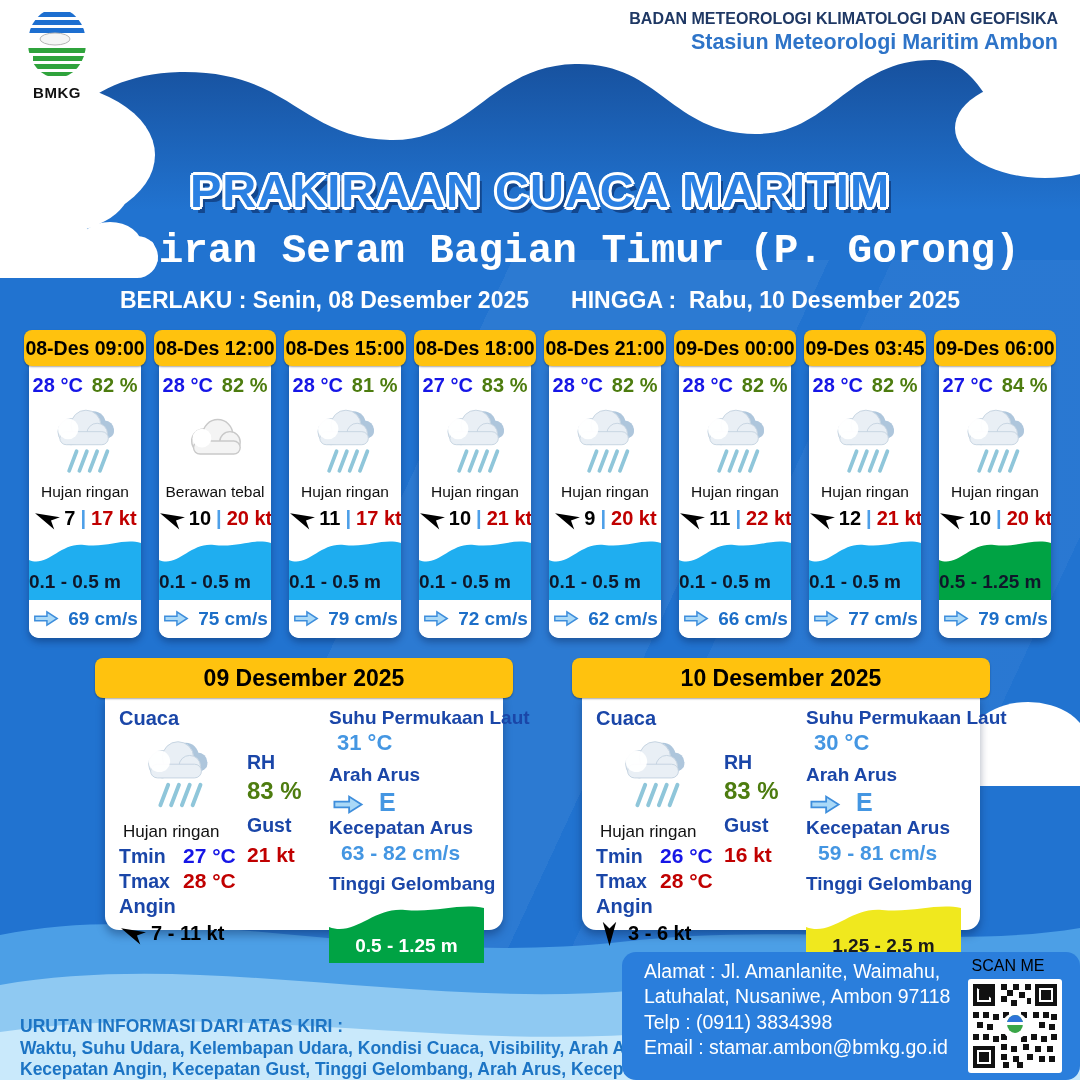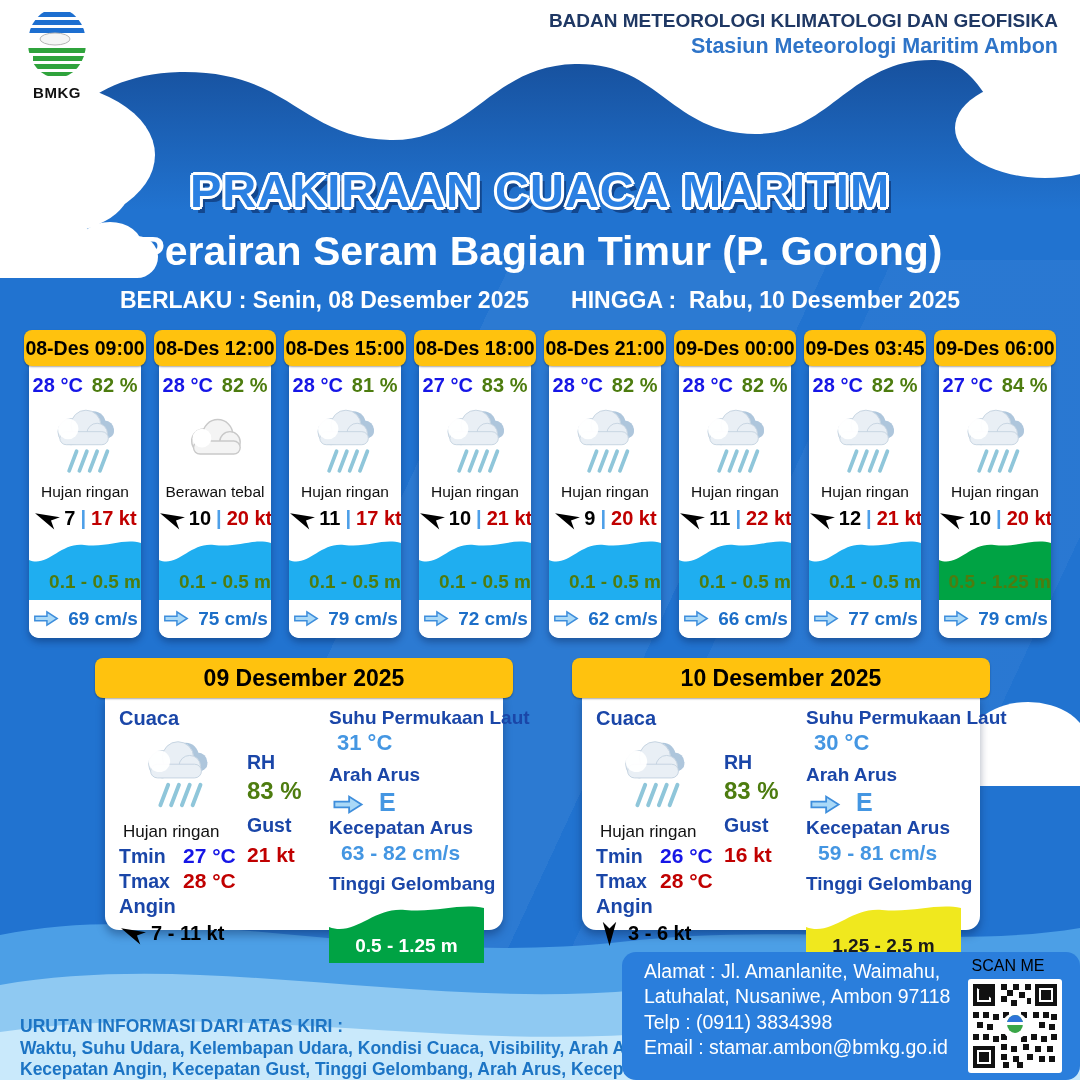--- a/index.html
+++ b/index.html
@@ -7,39 +7,39 @@
     background:#2173D0;font-family:"Liberation Sans",sans-serif;}
   .streaks{position:absolute;inset:0;z-index:1;background:
     linear-gradient(115deg,transparent 40%,rgba(255,255,255,.05) 40%,rgba(255,255,255,.05) 60%,transparent 60%),
     linear-gradient(115deg,transparent 64%,rgba(255,255,255,.04) 64%,rgba(255,255,255,.04) 84%,transparent 84%);}
   
   .top-white{position:absolute;top:0;left:0;width:100%;height:178px;background:#fff;z-index:2;}
   .top-wave{position:absolute;top:40px;left:0;width:1080px;height:220px;z-index:3;}
   .logo{position:absolute;top:6px;left:24px;z-index:4;width:66px;text-align:center;}
   .logo-text{font-weight:bold;font-size:15px;color:#111;margin-top:-2px;letter-spacing:.5px;}
   .agency{position:absolute;top:10px;right:22px;z-index:4;text-align:right;}
-  .agency-1{color:#1F3864;font-weight:bold;font-size:19px;}
+  .agency-1{color:#1F3864;font-weight:bold;font-size:16px;}
   .agency-2{color:#2E74C8;font-weight:bold;font-size:21.5px;margin-top:2px;}
   
   .cloud{position:absolute;background:#fff;z-index:3;}
   .cl-a1{left:-95px;top:80px;width:250px;height:150px;border-radius:50%;}
   .cl-a2{left:-40px;top:140px;width:170px;height:95px;border-radius:50%;}
   .cl-b1{left:-42px;top:236px;width:200px;height:42px;border-radius:22px;}
   .cl-b2{left:-6px;top:208px;width:96px;height:64px;border-radius:50%;}
   .cl-b3{left:78px;top:222px;width:64px;height:48px;border-radius:50%;}
   .cl-c{right:-55px;top:78px;width:180px;height:100px;border-radius:50%;}
   .cl-d1{right:-32px;top:742px;width:165px;height:44px;border-radius:22px;}
   .cl-d2{right:-8px;top:702px;width:120px;height:84px;border-radius:50%;}
   
   .title-main{position:absolute;top:163px;left:0;width:100%;text-align:center;z-index:4;
     font-size:47px;font-weight:800;letter-spacing:1px;color:#2B80E2;
     text-shadow:-2px -2px 0 #fff,2px -2px 0 #fff,-2px 2px 0 #fff,2px 2px 0 #fff,
       -3px 0 0 #fff,3px 0 0 #fff,0 -3px 0 #fff,0 3px 0 #fff,5px 6px 0 rgba(17,64,130,.85);}
   .title-region{position:absolute;top:228px;left:0;width:100%;text-align:center;z-index:4;
-    font-size:41px;font-weight:800;color:#fff;}
+    font-size:41px;font-weight:800;color:#fff;font-family:Liberation Mono, monospace;}
   .valid-row{position:absolute;top:287px;left:0;width:100%;display:flex;justify-content:center;
     gap:42px;z-index:4;color:#fff;font-size:23px;font-weight:bold;}
   
   .hourly-row{position:absolute;top:330px;left:24px;right:24px;display:flex;gap:8px;z-index:5;}
   .hcard{position:relative;flex:1;height:308px;}
   .hcard-head{position:absolute;top:0;left:0;right:0;height:36px;background:#FFC20E;border-radius:8px;
     display:flex;align-items:center;justify-content:center;font-size:19.5px;font-weight:bold;color:#000;
     z-index:2;box-shadow:0 1px 2px rgba(0,0,0,.35);white-space:nowrap;}
   .hcard-body{position:absolute;top:33px;left:5px;right:5px;bottom:0;background:#fff;
     border-radius:4px 4px 10px 10px;box-shadow:0 4px 7px rgba(0,20,60,.35);
@@ -51,21 +51,21 @@
   .h-icon.icon-rain .svg-rain{display:block;}
   .h-icon.icon-cloud .svg-cloud{display:block;}
   .h-cond{text-align:center;font-size:15.5px;color:#101010;white-space:nowrap;}
   .h-wind{margin-top:auto;display:flex;align-items:center;justify-content:center;gap:4px;
     font-size:20px;font-weight:bold;color:#000;height:44px;white-space:nowrap;}
   .dart{display:inline-block;width:27px;height:19px;}
   .w-sep{color:#4D9FE8;font-weight:bold;margin:0 1px;}
   .w-gust{color:#C00000;}
   .h-wave{position:relative;height:64px;flex:none;}
   .h-wave svg{position:absolute;inset:0;width:100%;height:100%;}
-  .h-wave-text{position:absolute;left:0;right:0;bottom:7px;text-align:right;color:#4d7c0f;
+  .h-wave-text{position:absolute;left:0;right:0;bottom:7px;text-align:left;color:#0f172a;
     font-size:19px;font-weight:bold;z-index:2;white-space:nowrap;}
   .h-current{height:38px;display:flex;align-items:center;justify-content:center;gap:6px;flex:none;background:#fff;}
   .c-val{color:#1D6FC8;font-size:19px;font-weight:bold;white-space:nowrap;}
   
   .daily-row{position:absolute;top:658px;left:95px;width:895px;display:flex;gap:59px;z-index:5;}
   .dcard{position:relative;width:418px;height:272px;flex:none;}
   .dcard-head{position:absolute;top:0;left:0;right:0;height:40px;background:#FFC20E;border-radius:8px;
     display:flex;align-items:center;justify-content:center;font-size:23px;font-weight:bold;color:#000;
     z-index:2;box-shadow:0 1px 2px rgba(0,0,0,.35);}
   .dcard-body{position:absolute;top:37px;left:10px;right:10px;bottom:0;background:#fff;

